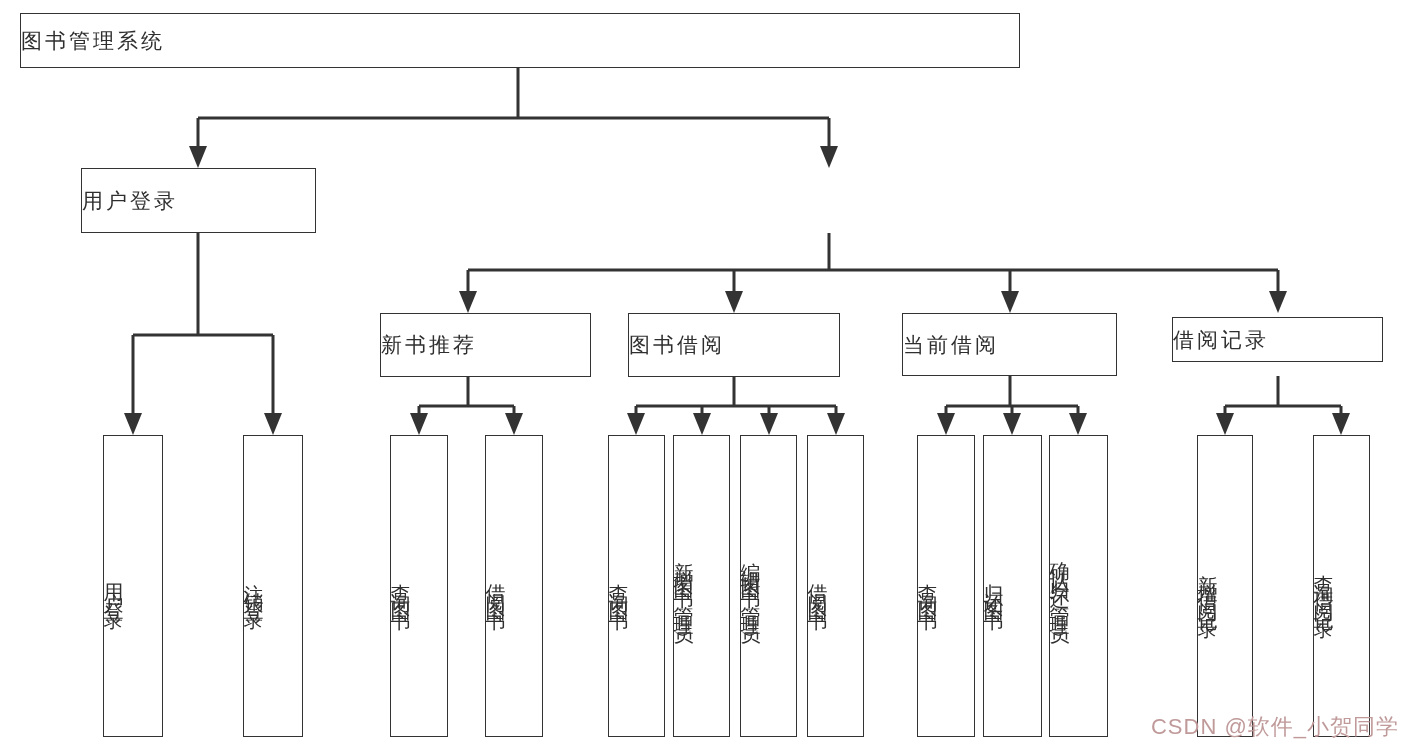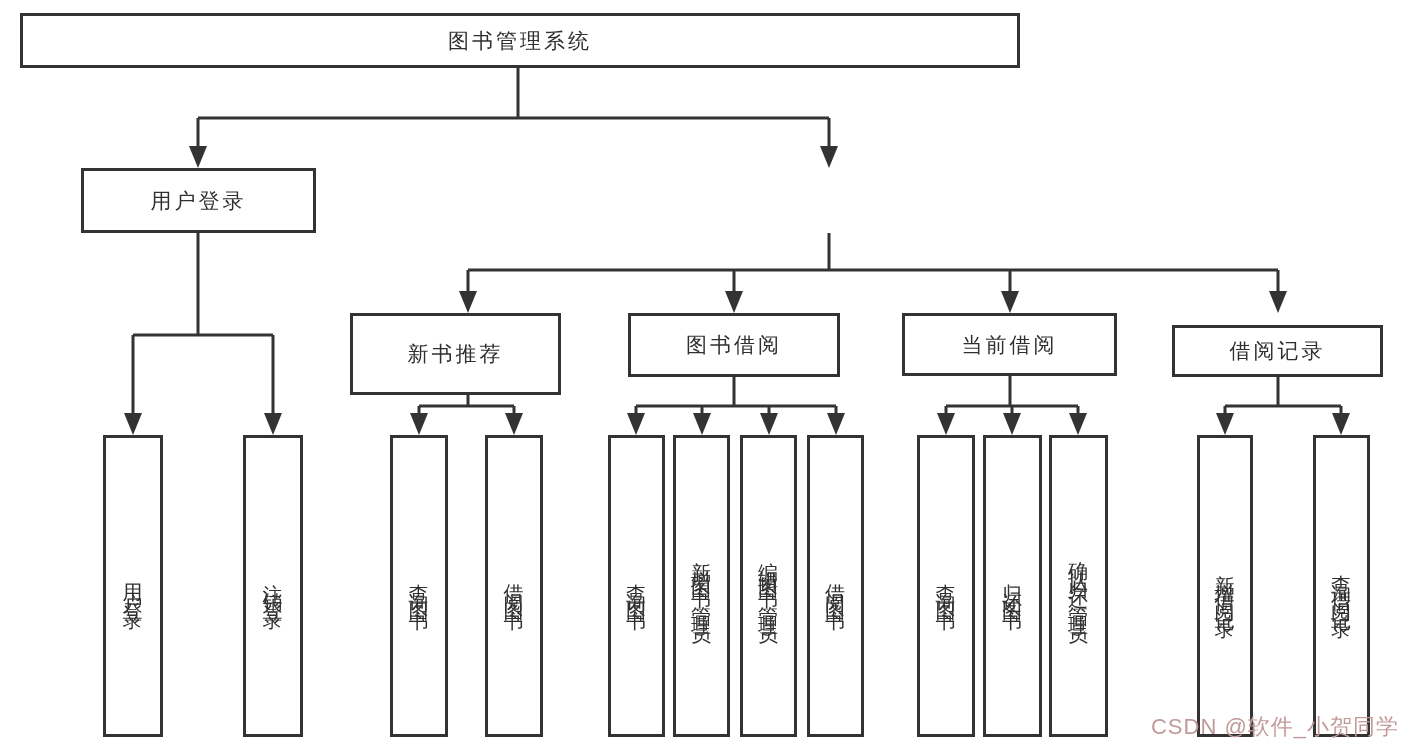--- a/index.html
+++ b/index.html
@@ -17,25 +17,25 @@
   }
   #connectors {
     position: absolute;
     left: 0;
     top: 0;
     z-index: 1;
   }
   .box {
     position: absolute;
     box-sizing: border-box;
-    border: 3px solid #fca5a5;
+    border: 1px solid #fca5a5;
     background: #ffffff;
     display: flex;
     align-items: center;
-    justify-content: center;
+    justify-content: flex-start;
     color: #2f2f2f;
     z-index: 2;
   }
   .box.h span {
     font-size: 21px;
     letter-spacing: 3px;
     white-space: nowrap;
   }
   .box.v span {
     writing-mode: vertical-rl;
@@ -114,30 +114,30 @@
   </svg>
 
   <div class="box h" style="left: 20px; top: 13px; width: 1000px; height: 55px; border-color: rgb(51, 51, 51); color: rgb(47, 47, 47);">
     <span>图书管理系统</span>
   </div>
 
   <div class="box h" style="left: 81px; top: 168px; width: 235px; height: 65px; border-color: rgb(51, 51, 51); color: rgb(47, 47, 47);">
     <span>用户登录</span>
   </div>
 
-  <div class="box h" style="left: 350px; top: 313px; width: 211px; height: 82px; border-color: rgb(51, 51, 51); color: rgb(47, 47, 47);">
+  <div class="box h" style="left: 380px; top: 313px; width: 211px; height: 64px; border-color: rgb(51, 51, 51); color: rgb(47, 47, 47);">
     <span>新书推荐</span>
   </div>
   <div class="box h" style="left: 628px; top: 313px; width: 212px; height: 64px; border-color: rgb(51, 51, 51); color: rgb(47, 47, 47);">
     <span>图书借阅</span>
   </div>
   <div class="box h" style="left: 902px; top: 313px; width: 215px; height: 63px; border-color: rgb(51, 51, 51); color: rgb(47, 47, 47);">
     <span>当前借阅</span>
   </div>
-  <div class="box h" style="left: 1172px; top: 325px; width: 211px; height: 52px; border-color: rgb(51, 51, 51); color: rgb(47, 47, 47);">
+  <div class="box h" style="left: 1172px; top: 317px; width: 211px; height: 45px; border-color: rgb(51, 51, 51); color: rgb(47, 47, 47);">
     <span>借阅记录</span>
   </div>
 
   <div class="box v" style="left: 103px; top: 435px; width: 60px; height: 302px; border-color: rgb(51, 51, 51); color: rgb(47, 47, 47);">
     <span>用户登录</span>
   </div>
   <div class="box v" style="left: 243px; top: 435px; width: 60px; height: 302px; border-color: rgb(51, 51, 51); color: rgb(47, 47, 47);">
     <span>注销登录</span>
   </div>
 

